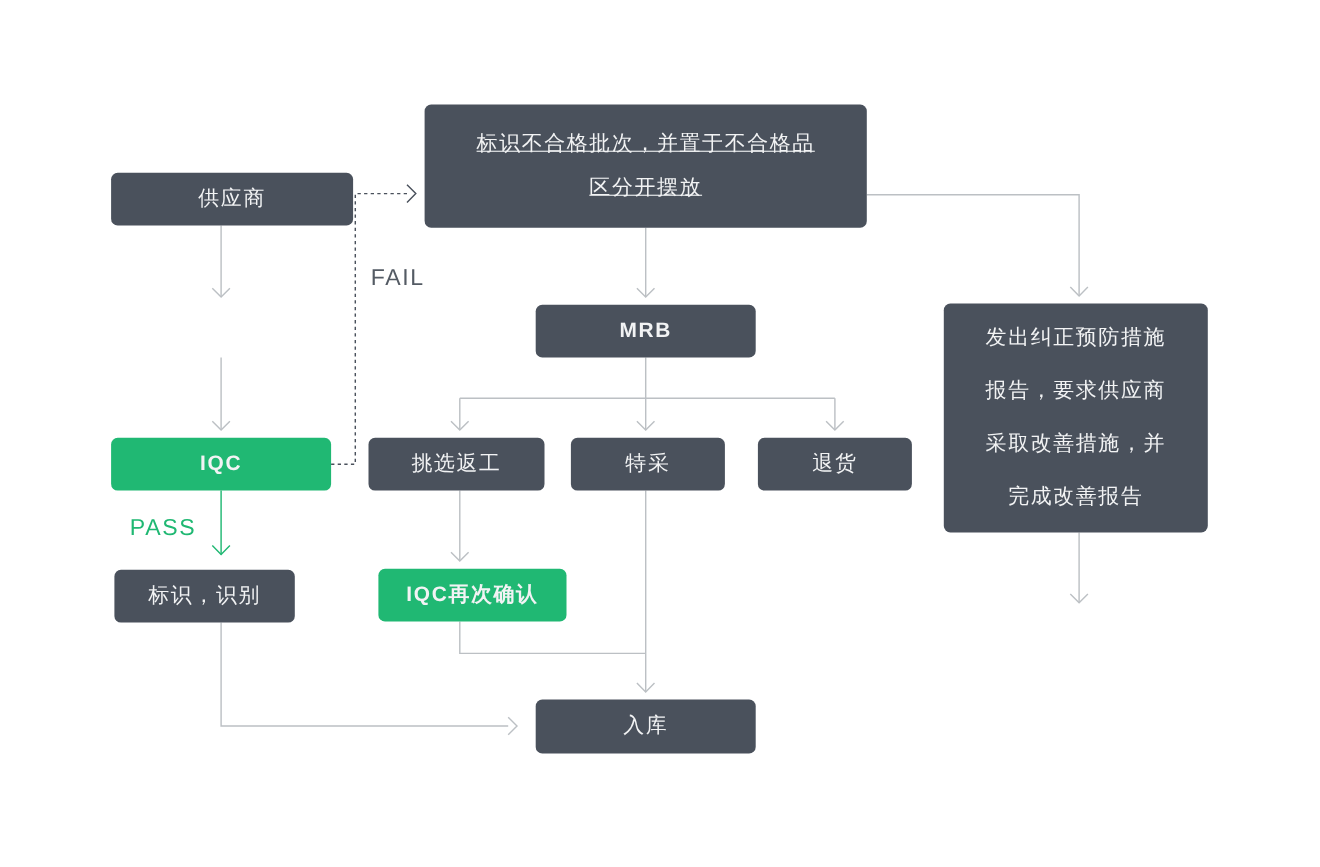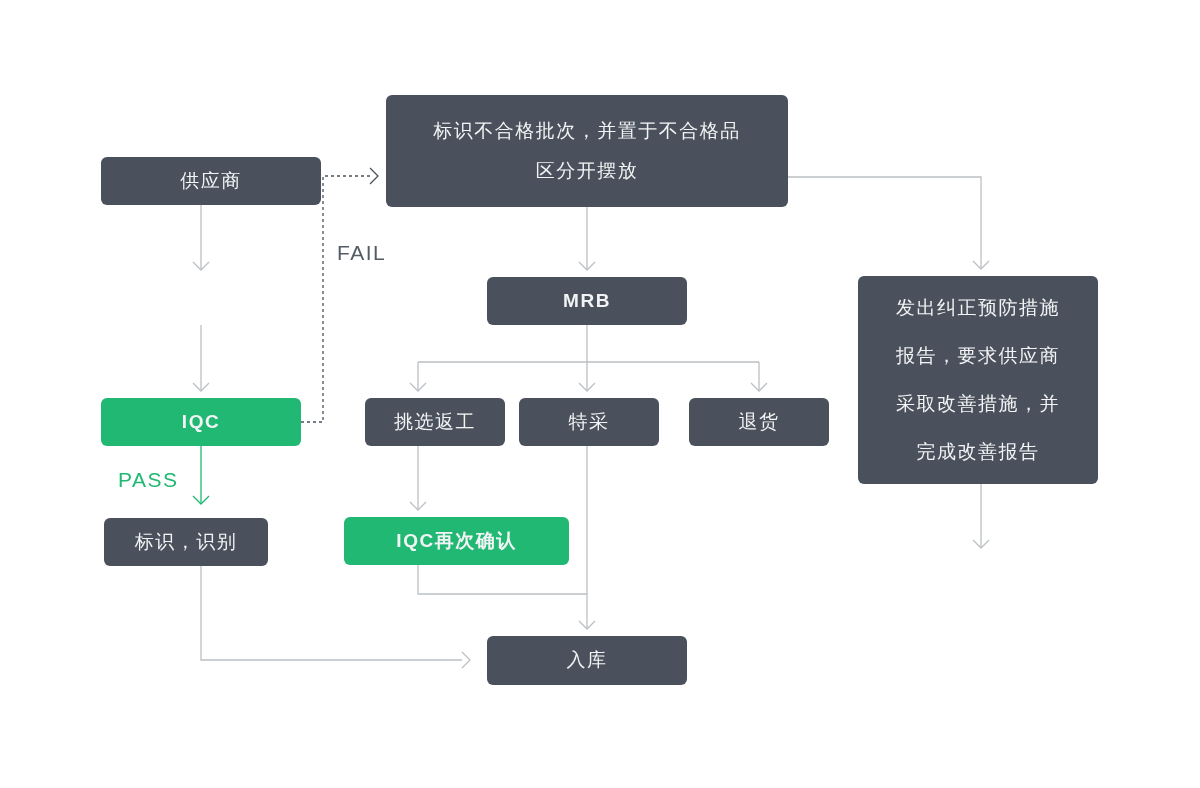--- a/index.html
+++ b/index.html
@@ -20,21 +20,21 @@
     display:flex;align-items:center;justify-content:center;
     text-align:center;
     border-radius:6px;
     color:var(--text-light,#F2F3F4);
     font-size:19px;letter-spacing:1.5px;line-height:1.4;
   }
   .node.dark{background:var(--box-dark,#4A515C);}
   .node.green{background:var(--box-green,#20B873);font-weight:bold;}
   .node.bold{font-weight:bold;}
   .node .lbl{white-space:pre-line;}
-  .lh40 .lbl{line-height:40px;}
+  .lh40 .lbl{line-height:40px;text-decoration:underline;}
   .lh36 .lbl{line-height:48px;}
   .edge-label{
     position:absolute;font-size:21px;letter-spacing:1.5px;
   }
   .edge-label.pass{color:var(--pass-label,#20B873);}
   .edge-label.fail{color:var(--fail-label,#545B64);}
 </style>
 </head>
 <body>
 
@@ -98,33 +98,33 @@
 
   <div class="node dark lh40" style="left:386px;top:95px;width:402px;height:112px">
     <span class="lbl">标识不合格批次，并置于不合格品
 区分开摆放</span>
   </div>
 
   <div class="node dark bold" style="left:487px;top:277px;width:200px;height:48px">
     <span class="lbl">MRB</span>
   </div>
 
-  <div class="node dark" style="left:365px;top:398px;width:140px;height:48px">
+  <div class="node dark" style="left:335px;top:398px;width:160px;height:48px">
     <span class="lbl">挑选返工</span>
   </div>
 
   <div class="node dark" style="left:519px;top:398px;width:140px;height:48px">
     <span class="lbl">特采</span>
   </div>
 
   <div class="node dark" style="left:689px;top:398px;width:140px;height:48px">
     <span class="lbl">退货</span>
   </div>
 
-  <div class="node green" style="left:344px;top:517px;width:225px;height:48px">
+  <div class="node green" style="left:344px;top:517px;width:171px;height:48px">
     <span class="lbl">IQC再次确认</span>
   </div>
 
   <div class="node dark" style="left:487px;top:636px;width:200px;height:49px">
     <span class="lbl">入库</span>
   </div>
 
   <div class="node dark lh36" style="left:858px;top:276px;width:240px;height:208px">
     <span class="lbl">发出纠正预防措施
 报告，要求供应商

